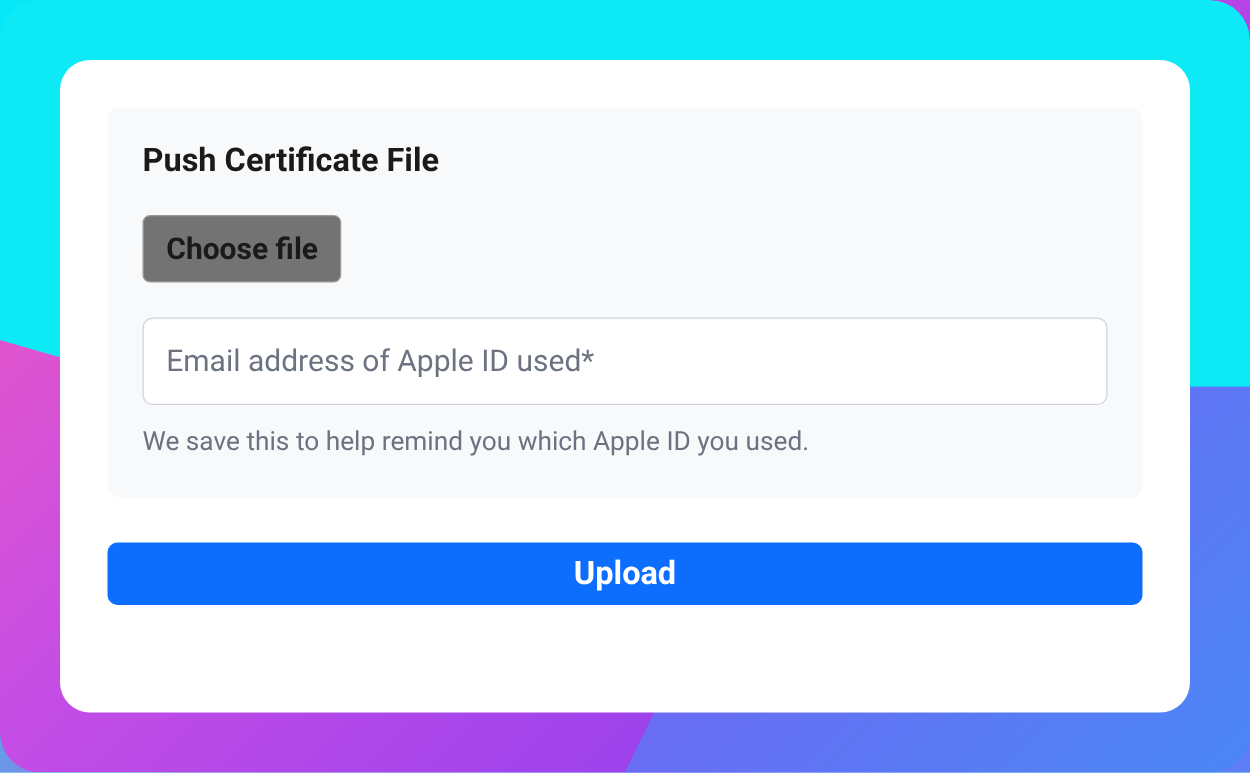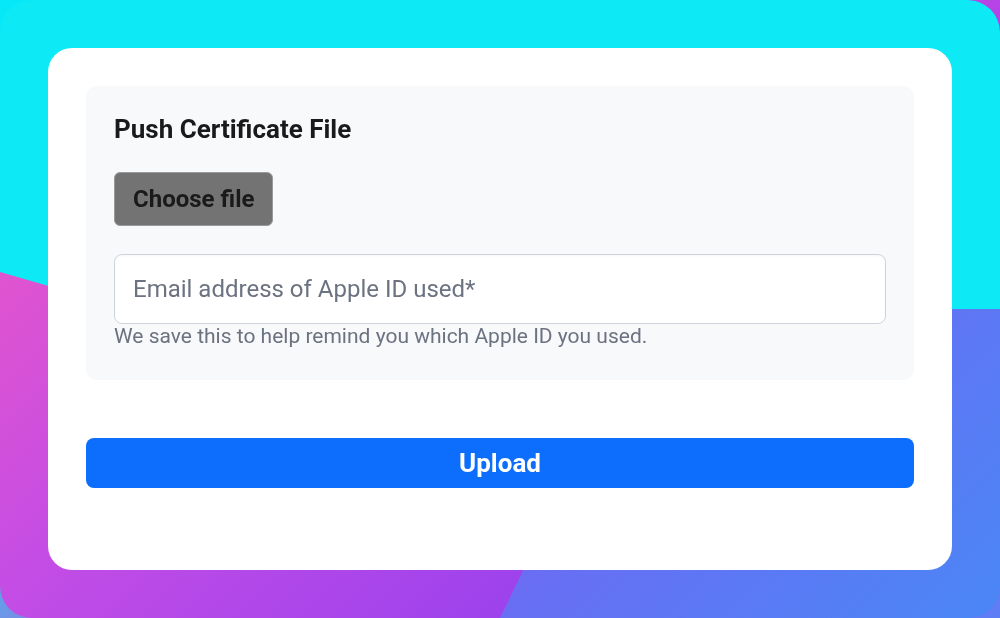--- a/index.html
+++ b/index.html
@@ -1,19 +1,18 @@
 <!DOCTYPE html>
 <html><head>
   <meta charset="utf-8">
   <style>
     * {
       margin: 0;
       padding: 0;
       box-sizing: border-box;
-      gap: 22px;
     }
     
     body {
       width: 1000px;
       height: 618px;
       font-family: -apple-system, BlinkMacSystemFont, 'Segoe UI', Roboto, Helvetica, Arial, sans-serif;
       background: linear-gradient(135deg, #06e8f7 0%, #06e8f7 25%, #c94dd9 50%, #a83dee 70%, #5d7ff5 100%);
       border-radius: 32px;
       padding: 48px;
       overflow: hidden;
@@ -106,20 +105,21 @@
     
     .email-input {
       width: 100%;
       padding: 20px 18px;
       font-size: 24px;
       border: 1px solid #cfd4da;
       border-radius: 8px;
       background: #ffffff;
       color: #333;
       font-family: inherit;
+      margin-bottom: 18px;
       box-shadow: inset 0 1px 2px rgba(0,0,0,0.03);
     }
     
     .email-input::placeholder {
       color: #6b7280;
     }
     
     .helper-text {
       font-size: 21px;
       color: #6b7280;

